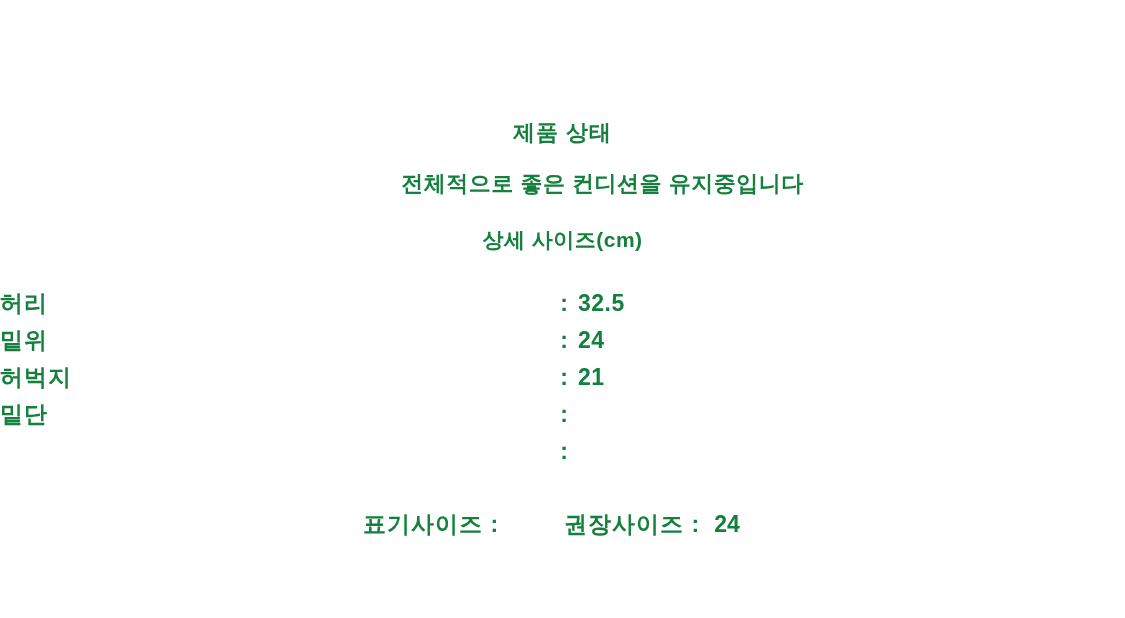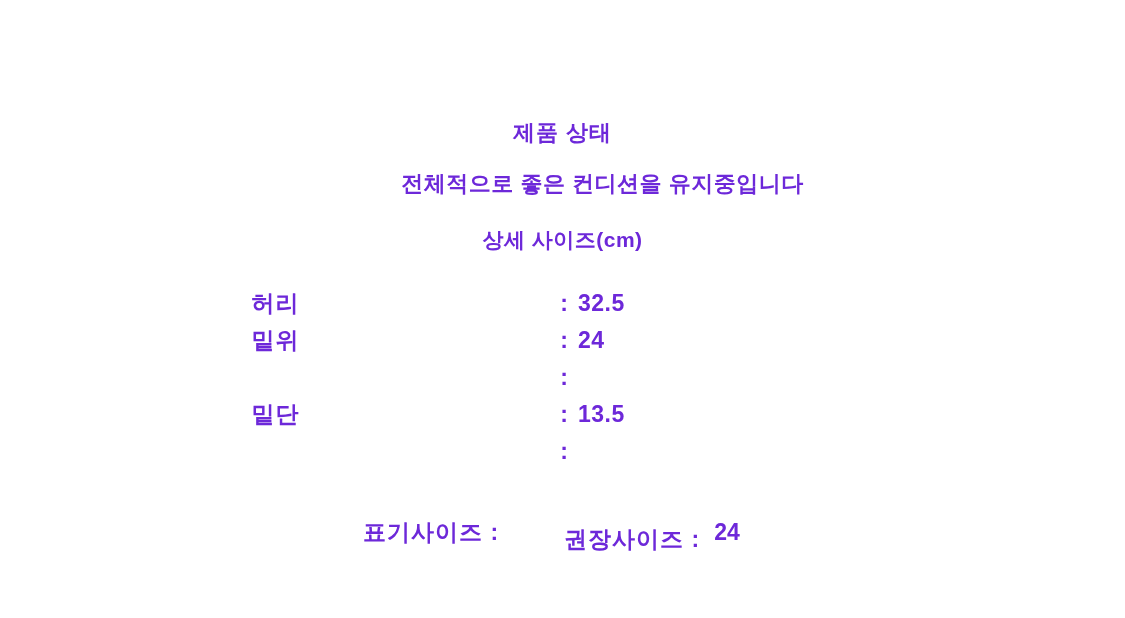--- a/index.html
+++ b/index.html
@@ -8,21 +8,21 @@
     background: #ffffff;
   }
   .canvas {
     position: relative;
     width: 1125px;
     height: 618px;
     background: #ffffff;
     overflow: hidden;
     font-family: "Liberation Sans", "DejaVu Sans", sans-serif;
     font-weight: 700;
-    color: #6d28d9;
+    color: #15803d;
     -webkit-font-smoothing: antialiased;
   }
   .centered-line {
     position: absolute;
     left: 0;
     width: 100%;
     text-align: center;
     white-space: nowrap;
   }
   .section-title {
@@ -49,21 +49,21 @@
   }
   .size-row {
     display: grid;
     grid-template-columns: 551px 26px 1fr;
     height: 37px;
     align-items: center;
     font-size: 23px;
   }
   .size-row .m-label {
     grid-column: 1;
-    text-align: center;
+    text-align: left;
     letter-spacing: 1px;
   }
   .size-row .m-sep {
     grid-column: 2;
     text-align: center;
   }
   .size-row .m-value {
     grid-column: 3;
     text-align: left;
     padding-left: 1px;
@@ -79,21 +79,20 @@
     white-space: nowrap;
   }
   .footer-sizes .tag-size-label {
     letter-spacing: 1px;
   }
   .footer-sizes .tag-size-value {
     min-width: 65px;
   }
   .footer-sizes .rec-size-label {
     letter-spacing: 1px;
-    margin-top: 15px;
   }
   .footer-sizes .rec-size-value {
     margin-left: 14px;
   }
 </style>
 </head>
 <body>
 
 <div class="canvas">
 
@@ -111,27 +110,28 @@
       <span class="m-value">32.5</span>
     </div>
 
     <div class="size-row">
       <span class="m-label">밑위</span>
       <span class="m-sep">:</span>
       <span class="m-value">24</span>
     </div>
 
     <div class="size-row">
+      <span class="m-label">허벅지</span>
       <span class="m-sep">:</span>
+      <span class="m-value">21</span>
     </div>
 
     <div class="size-row">
       <span class="m-label">밑단</span>
       <span class="m-sep">:</span>
-      <span class="m-value">13.5</span>
     </div>
 
     <div class="size-row">
       <span class="m-sep">:</span>
     </div>
 
   </div>
 
   <div class="footer-sizes">
     <span class="tag-size-label">표기사이즈 :</span>

